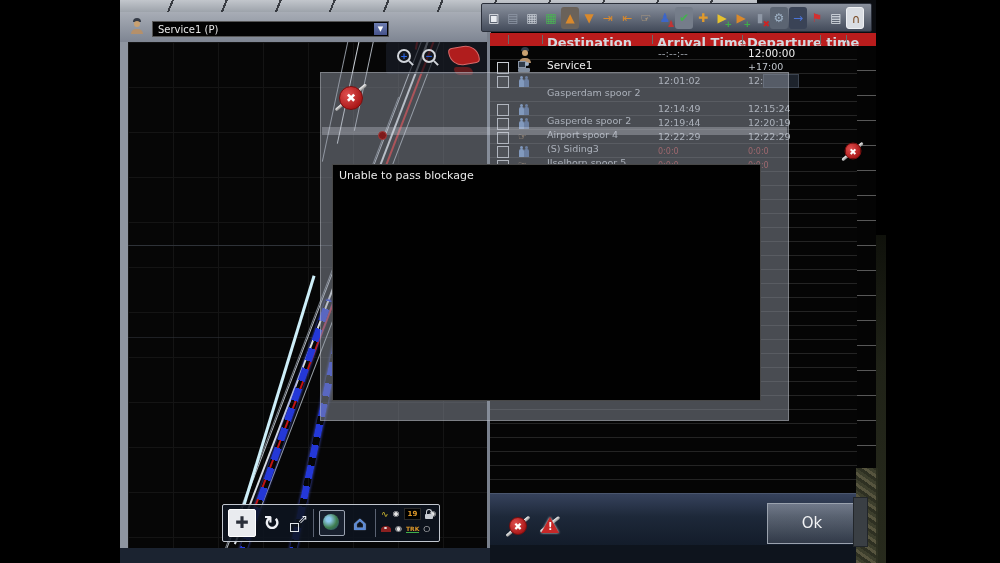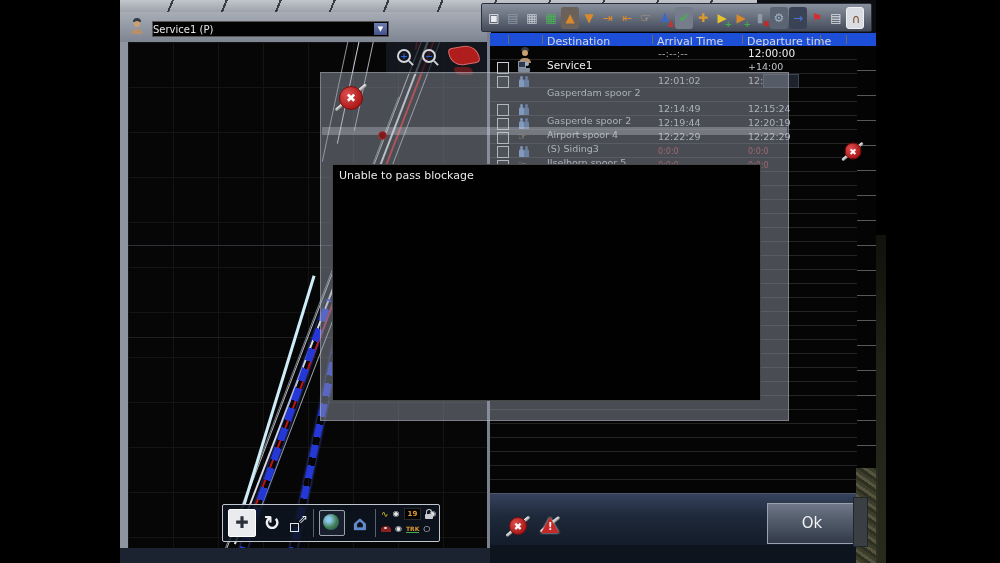--- a/index.html
+++ b/index.html
@@ -12,21 +12,21 @@
        background:linear-gradient(#c2c6cc,#9aa0a8);}
   #sky::before{content:"";position:absolute;inset:0;
        background:repeating-linear-gradient(112deg,transparent 0 48px,rgba(35,38,44,.85) 48px 50px);}
   #topdark{left:757px;top:0;width:119px;height:33px;background:#0b0d11;}
 
   
   #left-panel{left:120px;top:12px;width:370px;height:551px;background:#8e95a0;}
   #panel-header{position:absolute;left:0;top:0;width:370px;height:30px;
        background:linear-gradient(#a8adb6,#7e8592);}
   #svc-dd{position:absolute;left:32px;top:9px;width:237px;height:16px;background:#030303;
-       border:1px solid #555;color:#e8e8e8;font-size:10px;line-height:15px;box-sizing:border-box;}
+       border:1px solid #555;color:#e8e8e8;font-size:10px;line-height:15px;padding-left:5px;box-sizing:border-box;}
   #svc-dd .arr{position:absolute;right:1px;top:1px;width:13px;height:12px;background:linear-gradient(#6d7db0,#45528a);
        color:#fff;font-size:7px;text-align:center;line-height:12px;}
   .ic-driver{position:relative;width:14px;height:16px;}
   .ic-driver .cap{position:absolute;left:3px;top:0;width:8px;height:4px;background:#343a46;border-radius:4px 4px 0 0;}
   .ic-driver .head{position:absolute;left:4px;top:3px;width:6px;height:6px;background:#c9a171;border-radius:50%;}
   .ic-driver .bod{position:absolute;left:1px;bottom:0;width:12px;height:5px;background:#b5906a;border-radius:5px 5px 0 0;}
   .ic-driver i{display:block;}
   #hdr-driver{position:absolute;left:10px;top:6px;}
 
   #map{left:128px;top:42px;width:359px;height:506px;background:#060606;overflow:hidden;
@@ -52,21 +52,21 @@
   
   #toolbar-bar{left:481px;top:3px;width:391px;height:29px;z-index:6;
        background:linear-gradient(#8a919e,#434b5a);border:1px solid #2a2f3a;border-radius:2px;
        box-sizing:border-box;display:flex;align-items:center;padding:0 3px;gap:1px;}
   .ticon{position:relative;width:18px;height:22px;flex:0 0 auto;}
   .ticon .tg{position:absolute;left:0;top:2px;width:18px;text-align:center;font-size:12px;line-height:18px;}
   .ticon .tg2{position:absolute;right:-1px;bottom:0;font-size:9px;font-weight:bold;line-height:9px;}
   .ticon.sel{border:1px solid #eef0f4;background:rgba(255,255,255,.22);border-radius:2px;box-sizing:border-box;}
 
   
-  #tt-header{left:490px;top:33px;width:386px;height:13px;background:#1d4ed8;color:#d4d8de;font-size:11px;}
+  #tt-header{left:490px;top:33px;width:386px;height:13px;background:#b91c1c;color:#d4d8de;font-size:13px;font-weight:bold;}
   #tt-header span{position:absolute;top:2px;}
   .htick{position:absolute;top:2px;height:9px;border-left:1px solid #6a6a6a;}
   #tt-body{left:490px;top:46px;width:386px;height:447px;background:#050505;
        background-image:repeating-linear-gradient(180deg,transparent 0 13px,#242424 13px 14px);}
   #tt-right-strip{position:absolute;left:367px;top:0;width:19px;height:447px;background:#040404;
        background-image:repeating-linear-gradient(180deg,transparent 0 24px,#585858 24px 25px);}
   .trow{position:absolute;left:0;width:367px;height:14px;color:#bfc4cb;font-size:9.5px;}
   .trow .cdest{position:absolute;left:57px;top:13px;}
   .trow .carr{position:absolute;left:168px;top:1px;}
   .trow .cdep{position:absolute;left:258px;top:1px;}
@@ -309,21 +309,21 @@
         <div class="cbx"></div>
         <div class="icw">
           <div class="ic-task">
             <i class="scr"></i>
             <i class="hd"></i>
             <i class="bs"></i>
           </div>
         </div>
         <span class="cdest"></span>
         <span class="carr"></span>
-        <span class="cdep">+14:00</span>
+        <span class="cdep">+17:00</span>
       </div>
       <div class="trow" style="top: 28px;">
         <div class="cbx"></div>
         <div class="icw">
           <div class="ic-station">
             <i class="p1"></i>
             <i class="p2"></i>
           </div>
         </div>
         <span class="cdest">Gasperdam spoor 2</span>

